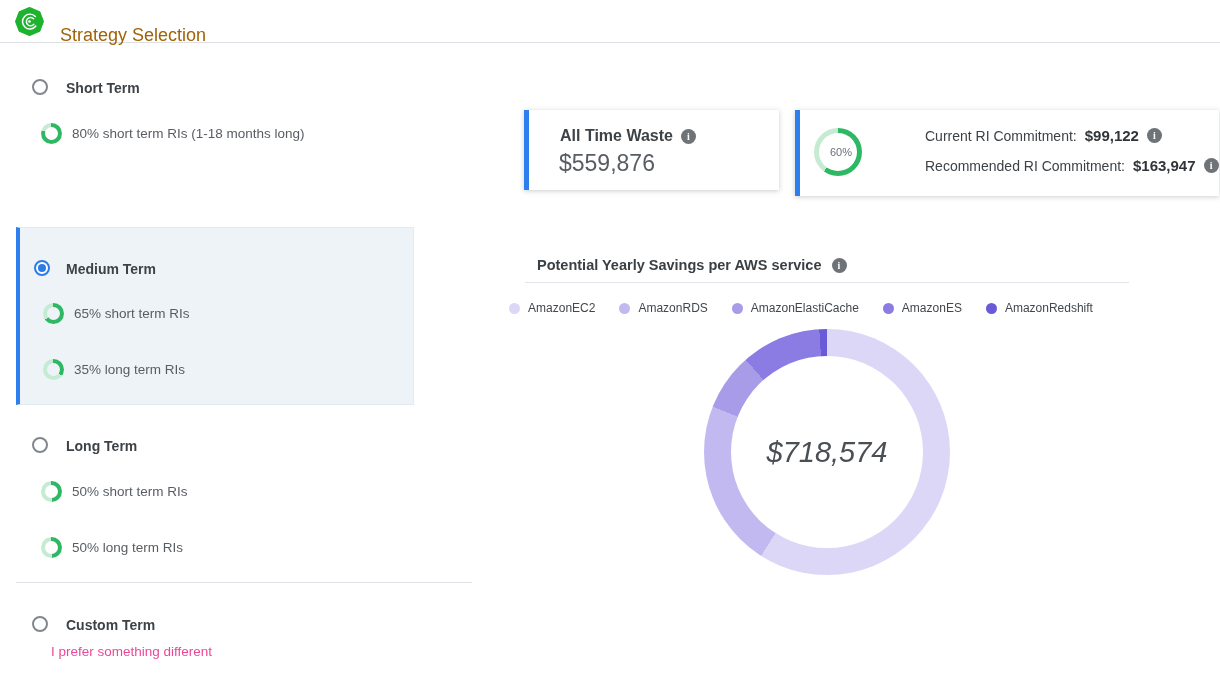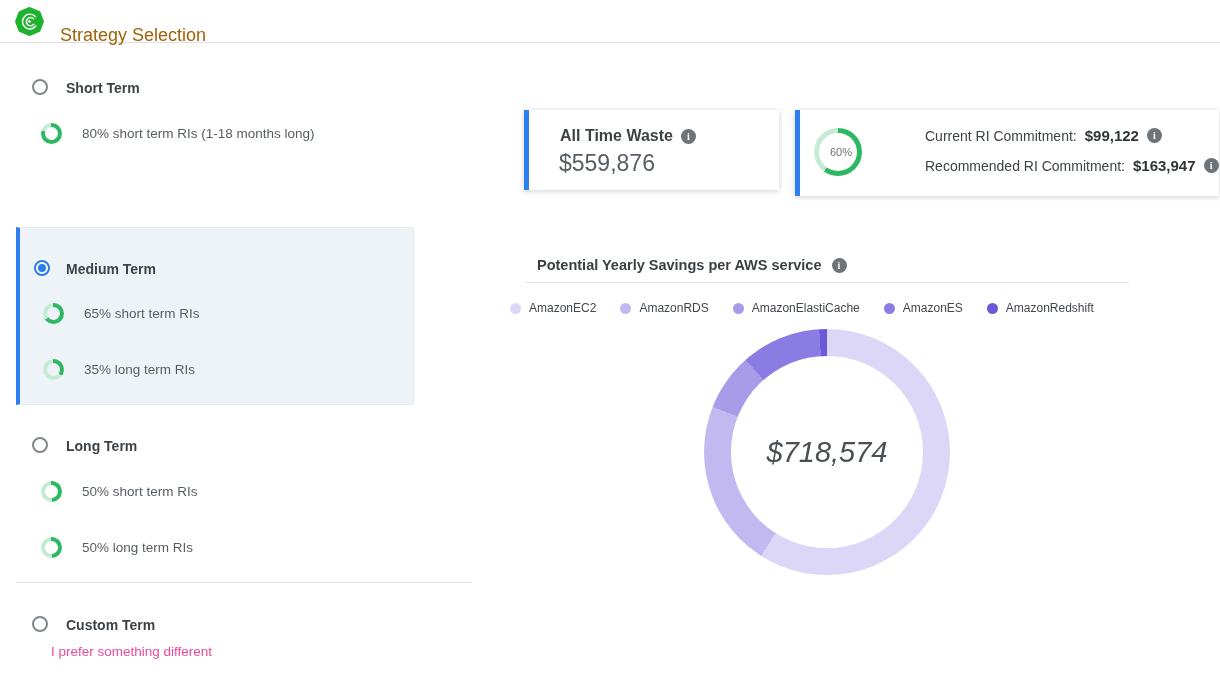--- a/index.html
+++ b/index.html
@@ -10,21 +10,21 @@
   }
   
   .header { position:absolute; left:0; top:0; width:1220px; height:43px; border-bottom:1px solid #dcdfe3; background:#fff; }
   .logo { position:absolute; left:15px; top:7px; width:29px; height:29px; }
   .page-title { position:absolute; left:60px; top:0; line-height:42px; font-size:18px; font-weight:400; color:#a16207;margin-top:14px; }
   
   .radio { position:absolute; width:16px; height:16px; border:2px solid #82878d; border-radius:50%; background:#fff; cursor:pointer; }
   .radio.selected { border-color:#2b7ce9; }
   .radio.selected::after { content:""; position:absolute; inset:2px; background:#2b7ce9; border-radius:50%; }
   .group-label { position:absolute; font-size:14px; font-weight:700; color:#3d4247; line-height:16px; cursor:pointer; }
-  .opt-row { position:absolute; display:flex; align-items:center; gap:20px; }
+  .opt-row { position:absolute; display:flex; align-items:center; gap:10px; }
   .ring { position:relative; width:21px; height:21px; border-radius:50%; flex:0 0 auto; }
   .ring::after { content:""; position:absolute; inset:4px; background:#fff; border-radius:50%; }
   .sel-panel .ring::after { background:#eef3f8; }
   .opt-label { font-size:13.5px; color:#585d63; white-space:nowrap; }
   .sel-panel { position:absolute; left:16px; top:227px; width:398px; height:178px; background:#eef3f8;
     border-left:4px solid #2e7ef0; border-top:1px solid #e3eaf1; border-right:1px solid #e3eaf1; border-bottom:1px solid #e3eaf1; }
   .sidebar-divider { position:absolute; left:16px; top:582px; width:456px; height:1px; background:#dfe3e7; }
   .custom-desc { position:absolute; left:51px; top:644px; font-size:13.5px; color:#ec4899; }
   
   .card { position:absolute; background:#fff; border-left:5px solid #2d7ff0; box-shadow:0 1px 5px rgba(50,55,60,.25); }
@@ -40,21 +40,21 @@
   .util-ring span { position:relative; z-index:2; font-size:11px; color:#6b7077;margin-left:6px; }
   .commit-row { position:absolute; display:flex; align-items:center; gap:8px;text-align:right; }
   .commit-row.r1 { left:125px; top:17px; }
   .commit-row.r2 { left:125px; top:47px; }
   .commit-label { font-size:14px; color:#3d4247; }
   .commit-value { font-size:15px; font-weight:700; color:#303439; }
   
   .chart-title-row { position:absolute; left:537px; top:257px; display:flex; align-items:center; gap:10px; }
   .chart-title { font-size:14.5px; font-weight:700; color:#3a3f44; }
   .chart-divider { position:absolute; left:525px; top:282px; width:604px; height:1px; background:#e2e5e9; }
-  .legend { position:absolute; left:510px; top:301px; width:604px; display:flex; gap:24px; }
+  .legend { position:absolute; left:499px; top:301px; width:604px; display:flex; justify-content:center; gap:24px; }
   .legend-item { display:flex; align-items:center; gap:8px; cursor:pointer; }
   .legend-dot { width:11px; height:11px; border-radius:50%; flex:0 0 auto; }
   .legend-label { font-size:12px; color:#42474d; white-space:nowrap; }
   .donut { position:absolute; left:704px; top:329px; width:246px; height:246px; border-radius:50%; }
   .donut::after { content:""; position:absolute; inset:27px; background:#fff; border-radius:50%; z-index:1; }
   .donut-center { position:absolute; inset:0; display:flex; align-items:center; justify-content:center;
     font-size:29px; color:#4a4f54; z-index:2; }
 </style>
 </head>
 <body>

